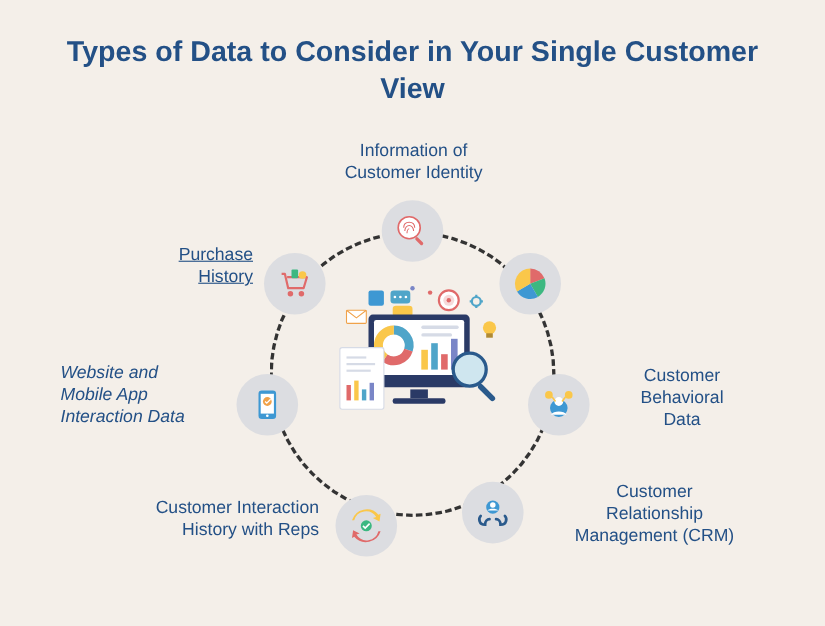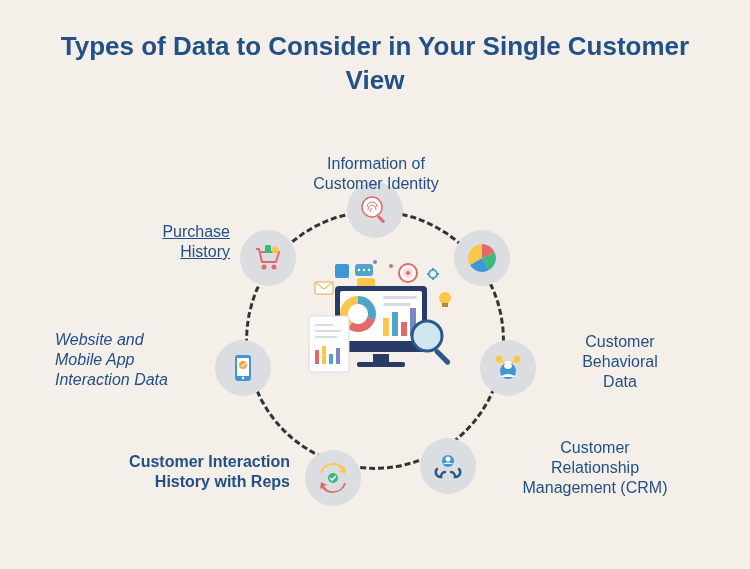--- a/index.html
+++ b/index.html
@@ -139,21 +139,21 @@
     </svg>
   </div>
 
   <div class="node" style="left:347px; top:32px;">
     <svg width="34" height="34" viewBox="0 0 34 34">
       <circle cx="14" cy="14" r="10" fill="#fff" stroke="#e06a6a" stroke-width="1.5"></circle>
       <path d="M9 14c0-3 2-5 5-5s5 2 5 5M10 17c0-3 2-5 4-5s4 2 4 5M12 19c0-2 1-4 2-4" stroke="#e06a6a" fill="none" stroke-width="1"></path>
       <rect x="21" y="22" width="9" height="3" rx="1.5" fill="#e06a6a" transform="rotate(45 21 22)"></rect>
     </svg>
   </div>
-  <div class="label" style="left:298px; top:-22px; width:156px;margin-top:26px;">Information of<br>Customer Identity</div>
+  <div class="label" style="left:298px; top:-22px; width:156px;">Information of<br>Customer Identity</div>
 
   <div class="node" style="left:454px; top:80px;">
     <svg width="34" height="34" viewBox="0 0 34 34">
       <path d="M17 17 L17 3 A14 14 0 0 1 30 12 Z" fill="#e06a6a"></path>
       <path d="M17 17 L30 12 A14 14 0 0 1 24 29 Z" fill="#3cb881"></path>
       <path d="M17 17 L24 29 A14 14 0 0 1 5 24 Z" fill="#3e98d3"></path>
       <path d="M17 17 L5 24 A14 14 0 0 1 17 3 Z" fill="#fac74a"></path>
     </svg>
   </div>
 
@@ -181,21 +181,21 @@
   <div class="label" style="left:500px; top:288px; width:190px;">Customer<br>Relationship<br>Management (CRM)</div>
 
   <div class="node" style="left:305px; top:300px;">
     <svg width="34" height="34" viewBox="0 0 34 34">
       <path d="M6 12a11 11 0 0 1 20-3l-3 1 6 3 1-7-2 1A14 14 0 0 0 4 12z" fill="#fac74a"></path>
       <path d="M28 22a11 11 0 0 1-20 3l3-1-6-3-1 7 2-1a14 14 0 0 0 24-5z" fill="#e06a6a"></path>
       <circle cx="17" cy="17" r="5" fill="#3cb881"></circle>
       <path d="M14 17l2 2 4-4" stroke="#fff" stroke-width="1.5" fill="none"></path>
     </svg>
   </div>
-  <div class="label" style="left:80px; top:302px; width:210px; text-align:right;font-weight:bold;">Customer Interaction<br>History with Reps</div>
+  <div class="label" style="left:80px; top:302px; width:210px; text-align:right;">Customer Interaction<br>History with Reps</div>
 
   <div class="node" style="left:215px; top:190px;">
     <svg width="34" height="34" viewBox="0 0 34 34">
       <rect x="9" y="4" width="16" height="26" rx="3" fill="#3e98d3"></rect>
       <rect x="11" y="7" width="12" height="18" fill="#fff"></rect>
       <circle cx="17" cy="27" r="1.2" fill="#fff"></circle>
       <circle cx="17" cy="14" r="4" fill="#f0a24a"></circle>
       <path d="M15 14l1.5 1.5L20 12" stroke="#fff" stroke-width="1.2" fill="none"></path>
     </svg>
   </div>

